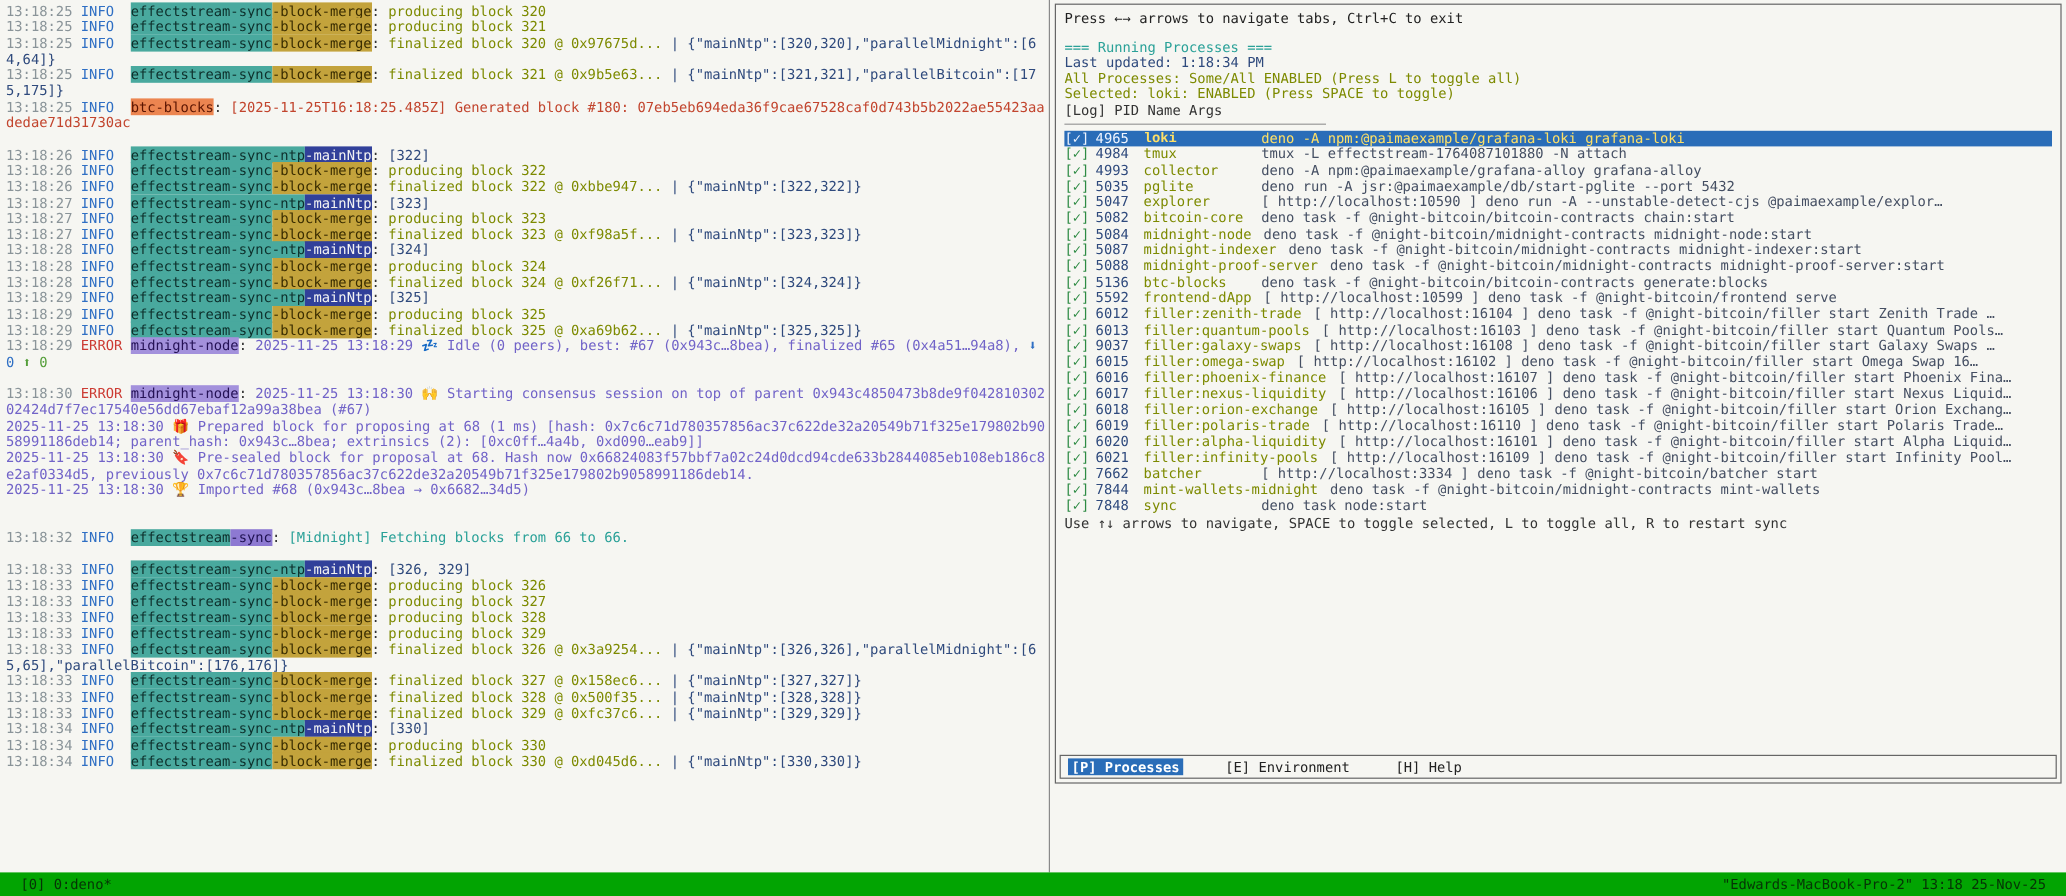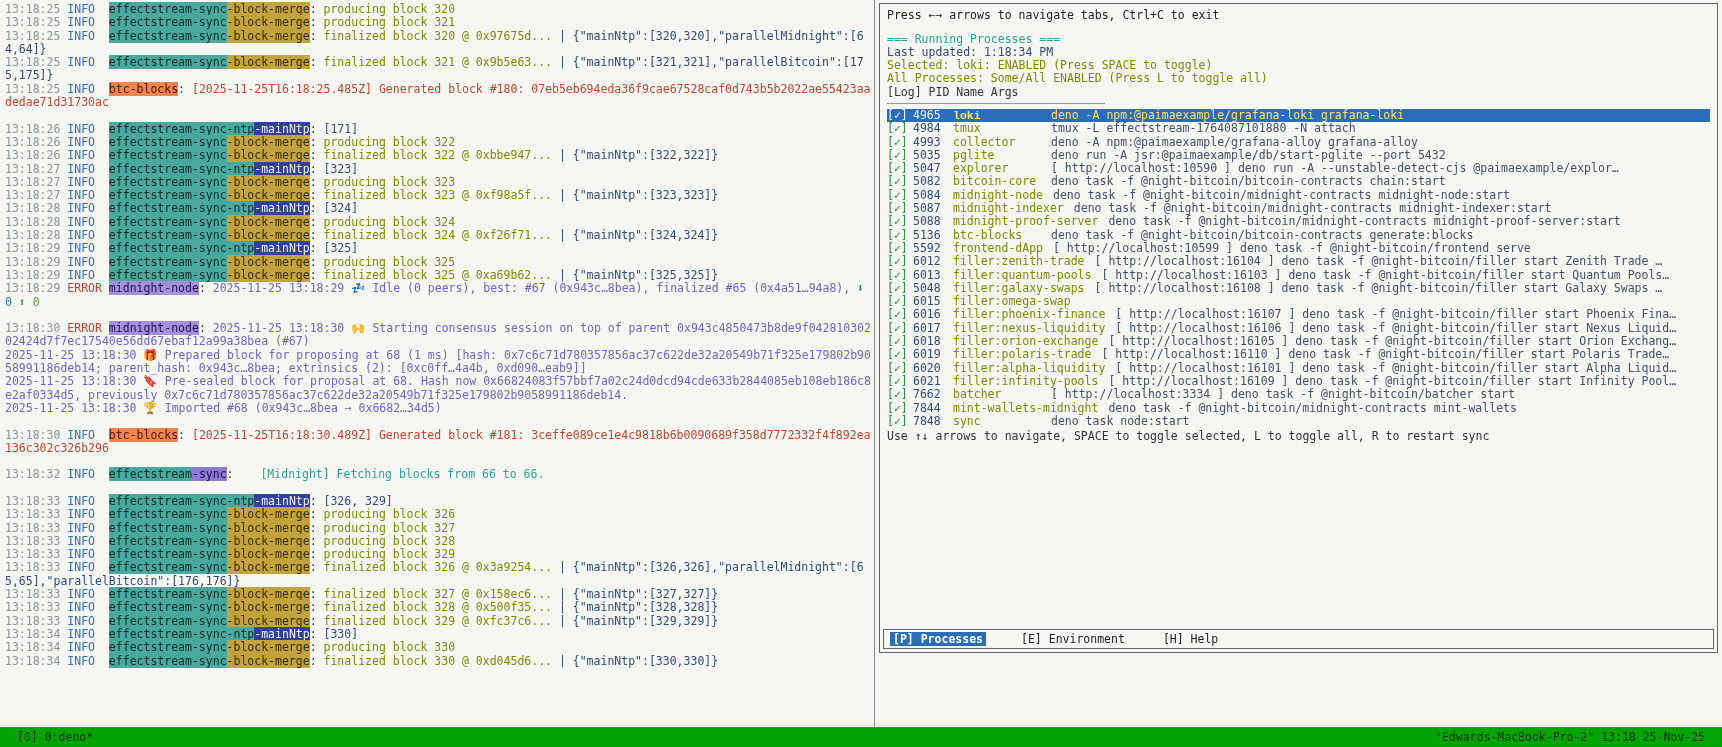--- a/index.html
+++ b/index.html
@@ -16,21 +16,21 @@
   .left-pane{width:866px;flex:none;padding:3px 3px 3px 5px;overflow:hidden;border-right:1px solid #8a8a8a;}
   .log-line{line-height:13.3px;min-height:13.3px;white-space:pre-wrap;word-break:break-all;}
   .c-ts{color:#8a9499;}
   .c-in{color:#2f6fc4;}
   .c-er{color:#cc3b33;}
   .c-pl{color:#333;}
   .c-ol{color:#7d8a00;}
   .c-nv{color:#2f4a7d;}
   .c-rd{color:#c2452e;}
   .c-vi{color:#7163c8;}
-  .c-te{color:#2aa198;margin-left:20px;}
+  .c-te{color:#2aa198;}
   .c-bl{color:#2f6fc4;}
   .c-gr{color:#549e39;}
   .c-tT{background:#49a99e;color:#0d2f2b;}
   .c-tO{background:#c3a33c;color:#3a2d00;}
   .c-tN{background:#31409a;color:#f2f2f2;}
   .c-tR{background:#ec8550;color:#5a1400;}
   .c-tP{background:#a391dc;color:#241155;}
   .c-tV{background:#8d79d2;color:#1e1050;}
   
   .right-pane{flex:1;min-width:0;padding:3px 4px;}
@@ -73,40 +73,39 @@
   <div class="panes">
 
     <div class="left-pane">
       <div>
           <div class="log-line"><span class="c-ts">13:18:25 </span><span class="c-in">INFO  </span><span class="c-tT">effectstream-sync</span><span class="c-tO">-block-merge</span><span class="c-pl">: </span><span class="c-ol">producing block 320</span></div>
           <div class="log-line"><span class="c-ts">13:18:25 </span><span class="c-in">INFO  </span><span class="c-tT">effectstream-sync</span><span class="c-tO">-block-merge</span><span class="c-pl">: </span><span class="c-ol">producing block 321</span></div>
           <div class="log-line"><span class="c-ts">13:18:25 </span><span class="c-in">INFO  </span><span class="c-tT">effectstream-sync</span><span class="c-tO">-block-merge</span><span class="c-pl">: </span><span class="c-ol">finalized block 320 @ 0x97675d... </span><span class="c-nv">| {"mainNtp":[320,320],"parallelMidnight":[64,64]}</span></div>
           <div class="log-line"><span class="c-ts">13:18:25 </span><span class="c-in">INFO  </span><span class="c-tT">effectstream-sync</span><span class="c-tO">-block-merge</span><span class="c-pl">: </span><span class="c-ol">finalized block 321 @ 0x9b5e63... </span><span class="c-nv">| {"mainNtp":[321,321],"parallelBitcoin":[175,175]}</span></div>
           <div class="log-line"><span class="c-ts">13:18:25 </span><span class="c-in">INFO  </span><span class="c-tR">btc-blocks</span><span class="c-pl">: </span><span class="c-rd">[2025-11-25T16:18:25.485Z] Generated block #180: 07eb5eb694eda36f9cae67528caf0d743b5b2022ae55423aadedae71d31730ac</span></div>
           <div class="log-line">&nbsp;</div>
-          <div class="log-line"><span class="c-ts">13:18:26 </span><span class="c-in">INFO  </span><span class="c-tT">effectstream-sync-ntp</span><span class="c-tN">-mainNtp</span><span class="c-pl">: </span><span class="c-nv">[171]</span></div>
+          <div class="log-line"><span class="c-ts">13:18:26 </span><span class="c-in">INFO  </span><span class="c-tT">effectstream-sync-ntp</span><span class="c-tN">-mainNtp</span><span class="c-pl">: </span><span class="c-nv">[322]</span></div>
           <div class="log-line"><span class="c-ts">13:18:26 </span><span class="c-in">INFO  </span><span class="c-tT">effectstream-sync</span><span class="c-tO">-block-merge</span><span class="c-pl">: </span><span class="c-ol">producing block 322</span></div>
           <div class="log-line"><span class="c-ts">13:18:26 </span><span class="c-in">INFO  </span><span class="c-tT">effectstream-sync</span><span class="c-tO">-block-merge</span><span class="c-pl">: </span><span class="c-ol">finalized block 322 @ 0xbbe947... </span><span class="c-nv">| {"mainNtp":[322,322]}</span></div>
           <div class="log-line"><span class="c-ts">13:18:27 </span><span class="c-in">INFO  </span><span class="c-tT">effectstream-sync-ntp</span><span class="c-tN">-mainNtp</span><span class="c-pl">: </span><span class="c-nv">[323]</span></div>
           <div class="log-line"><span class="c-ts">13:18:27 </span><span class="c-in">INFO  </span><span class="c-tT">effectstream-sync</span><span class="c-tO">-block-merge</span><span class="c-pl">: </span><span class="c-ol">producing block 323</span></div>
           <div class="log-line"><span class="c-ts">13:18:27 </span><span class="c-in">INFO  </span><span class="c-tT">effectstream-sync</span><span class="c-tO">-block-merge</span><span class="c-pl">: </span><span class="c-ol">finalized block 323 @ 0xf98a5f... </span><span class="c-nv">| {"mainNtp":[323,323]}</span></div>
           <div class="log-line"><span class="c-ts">13:18:28 </span><span class="c-in">INFO  </span><span class="c-tT">effectstream-sync-ntp</span><span class="c-tN">-mainNtp</span><span class="c-pl">: </span><span class="c-nv">[324]</span></div>
           <div class="log-line"><span class="c-ts">13:18:28 </span><span class="c-in">INFO  </span><span class="c-tT">effectstream-sync</span><span class="c-tO">-block-merge</span><span class="c-pl">: </span><span class="c-ol">producing block 324</span></div>
           <div class="log-line"><span class="c-ts">13:18:28 </span><span class="c-in">INFO  </span><span class="c-tT">effectstream-sync</span><span class="c-tO">-block-merge</span><span class="c-pl">: </span><span class="c-ol">finalized block 324 @ 0xf26f71... </span><span class="c-nv">| {"mainNtp":[324,324]}</span></div>
           <div class="log-line"><span class="c-ts">13:18:29 </span><span class="c-in">INFO  </span><span class="c-tT">effectstream-sync-ntp</span><span class="c-tN">-mainNtp</span><span class="c-pl">: </span><span class="c-nv">[325]</span></div>
           <div class="log-line"><span class="c-ts">13:18:29 </span><span class="c-in">INFO  </span><span class="c-tT">effectstream-sync</span><span class="c-tO">-block-merge</span><span class="c-pl">: </span><span class="c-ol">producing block 325</span></div>
           <div class="log-line"><span class="c-ts">13:18:29 </span><span class="c-in">INFO  </span><span class="c-tT">effectstream-sync</span><span class="c-tO">-block-merge</span><span class="c-pl">: </span><span class="c-ol">finalized block 325 @ 0xa69b62... </span><span class="c-nv">| {"mainNtp":[325,325]}</span></div>
           <div class="log-line"><span class="c-ts">13:18:29 </span><span class="c-er">ERROR </span><span class="c-tP">midnight-node</span><span class="c-pl">: </span><span class="c-vi">2025-11-25 13:18:29 💤 Idle (0 peers), best: #67 (0x943c…8bea), finalized #65 (0x4a51…94a8), </span><span class="c-bl">⬇ 0 </span><span class="c-gr">⬆ 0</span></div>
           <div class="log-line">&nbsp;</div>
           <div class="log-line"><span class="c-ts">13:18:30 </span><span class="c-er">ERROR </span><span class="c-tP">midnight-node</span><span class="c-pl">: </span><span class="c-vi">2025-11-25 13:18:30 🙌 Starting consensus session on top of parent 0x943c4850473b8de9f04281030202424d7f7ec17540e56dd67ebaf12a99a38bea (#67)</span></div>
           <div class="log-line"><span class="c-vi">2025-11-25 13:18:30 🎁 Prepared block for proposing at 68 (1 ms) [hash: 0x7c6c71d780357856ac37c622de32a20549b71f325e179802b9058991186deb14; parent_hash: 0x943c…8bea; extrinsics (2): [0xc0ff…4a4b, 0xd090…eab9]]</span></div>
           <div class="log-line"><span class="c-vi">2025-11-25 13:18:30 🔖 Pre-sealed block for proposal at 68. Hash now 0x66824083f57bbf7a02c24d0dcd94cde633b2844085eb108eb186c8e2af0334d5, previously 0x7c6c71d780357856ac37c622de32a20549b71f325e179802b9058991186deb14.</span></div>
           <div class="log-line"><span class="c-vi">2025-11-25 13:18:30 🏆 Imported #68 (0x943c…8bea → 0x6682…34d5)</span></div>
           <div class="log-line">&nbsp;</div>
-          <div class="log-line"><span class="c-ts">13:18:30 </span><span class="c-in">INFO  </span><span class="c-tR">btc-blocks</span><span class="c-pl">: </span><span class="c-rd">[2025-11-25T16:18:30.489Z] Generated block #181: 3ceffe089ce1e4c9818b6b0090689f358d7772332f4f892ea136c302c326b296</span></div>
           <div class="log-line">&nbsp;</div>
           <div class="log-line"><span class="c-ts">13:18:32 </span><span class="c-in">INFO  </span><span class="c-tT">effectstream</span><span class="c-tV">-sync</span><span class="c-pl">: </span><span class="c-te">[Midnight] Fetching blocks from 66 to 66.</span></div>
           <div class="log-line">&nbsp;</div>
           <div class="log-line"><span class="c-ts">13:18:33 </span><span class="c-in">INFO  </span><span class="c-tT">effectstream-sync-ntp</span><span class="c-tN">-mainNtp</span><span class="c-pl">: </span><span class="c-nv">[326, 329]</span></div>
           <div class="log-line"><span class="c-ts">13:18:33 </span><span class="c-in">INFO  </span><span class="c-tT">effectstream-sync</span><span class="c-tO">-block-merge</span><span class="c-pl">: </span><span class="c-ol">producing block 326</span></div>
           <div class="log-line"><span class="c-ts">13:18:33 </span><span class="c-in">INFO  </span><span class="c-tT">effectstream-sync</span><span class="c-tO">-block-merge</span><span class="c-pl">: </span><span class="c-ol">producing block 327</span></div>
           <div class="log-line"><span class="c-ts">13:18:33 </span><span class="c-in">INFO  </span><span class="c-tT">effectstream-sync</span><span class="c-tO">-block-merge</span><span class="c-pl">: </span><span class="c-ol">producing block 328</span></div>
           <div class="log-line"><span class="c-ts">13:18:33 </span><span class="c-in">INFO  </span><span class="c-tT">effectstream-sync</span><span class="c-tO">-block-merge</span><span class="c-pl">: </span><span class="c-ol">producing block 329</span></div>
           <div class="log-line"><span class="c-ts">13:18:33 </span><span class="c-in">INFO  </span><span class="c-tT">effectstream-sync</span><span class="c-tO">-block-merge</span><span class="c-pl">: </span><span class="c-ol">finalized block 326 @ 0x3a9254... </span><span class="c-nv">| {"mainNtp":[326,326],"parallelMidnight":[65,65],"parallelBitcoin":[176,176]}</span></div>
           <div class="log-line"><span class="c-ts">13:18:33 </span><span class="c-in">INFO  </span><span class="c-tT">effectstream-sync</span><span class="c-tO">-block-merge</span><span class="c-pl">: </span><span class="c-ol">finalized block 327 @ 0x158ec6... </span><span class="c-nv">| {"mainNtp":[327,327]}</span></div>
@@ -120,40 +119,40 @@
 
     <div class="right-pane">
       <div class="right-app">
 
 
         <div class="nav-help">Press ←→ arrows to navigate tabs, Ctrl+C to exit</div>
 
         <div class="sec">
           <div class="sec-head">=== Running Processes ===</div>
           <div class="meta-navy">Last updated: 1:18:34 PM</div>
+          <div class="meta-green">All Processes: Some/All ENABLED (Press L to toggle all)</div>
           <div class="meta-green">Selected: loki: ENABLED (Press SPACE to toggle)</div>
-          <div class="meta-green">All Processes: Some/All ENABLED (Press L to toggle all)</div>
           <div class="cols">[Log] PID Name Args</div>
           <div class="divider"></div>
           <div>
               <div class="proc-row selected"><span class="cb">[✓]</span><span class="pid">4965</span><span class="pname">loki</span><span class="pargs">deno -A npm:@paimaexample/grafana-loki grafana-loki</span></div>
               <div class="proc-row"><span class="cb">[✓]</span><span class="pid">4984</span><span class="pname">tmux</span><span class="pargs">tmux -L effectstream-1764087101880 -N attach</span></div>
               <div class="proc-row"><span class="cb">[✓]</span><span class="pid">4993</span><span class="pname">collector</span><span class="pargs">deno -A npm:@paimaexample/grafana-alloy grafana-alloy</span></div>
               <div class="proc-row"><span class="cb">[✓]</span><span class="pid">5035</span><span class="pname">pglite</span><span class="pargs">deno run -A jsr:@paimaexample/db/start-pglite --port 5432</span></div>
               <div class="proc-row"><span class="cb">[✓]</span><span class="pid">5047</span><span class="pname">explorer</span><span class="pargs">[ http://localhost:10590 ] deno run -A --unstable-detect-cjs @paimaexample/explor…</span></div>
               <div class="proc-row"><span class="cb">[✓]</span><span class="pid">5082</span><span class="pname">bitcoin-core</span><span class="pargs">deno task -f @night-bitcoin/bitcoin-contracts chain:start</span></div>
               <div class="proc-row"><span class="cb">[✓]</span><span class="pid">5084</span><span class="pname">midnight-node</span><span class="pargs">deno task -f @night-bitcoin/midnight-contracts midnight-node:start</span></div>
               <div class="proc-row"><span class="cb">[✓]</span><span class="pid">5087</span><span class="pname">midnight-indexer</span><span class="pargs">deno task -f @night-bitcoin/midnight-contracts midnight-indexer:start</span></div>
               <div class="proc-row"><span class="cb">[✓]</span><span class="pid">5088</span><span class="pname">midnight-proof-server</span><span class="pargs">deno task -f @night-bitcoin/midnight-contracts midnight-proof-server:start</span></div>
               <div class="proc-row"><span class="cb">[✓]</span><span class="pid">5136</span><span class="pname">btc-blocks</span><span class="pargs">deno task -f @night-bitcoin/bitcoin-contracts generate:blocks</span></div>
               <div class="proc-row"><span class="cb">[✓]</span><span class="pid">5592</span><span class="pname">frontend-dApp</span><span class="pargs">[ http://localhost:10599 ] deno task -f @night-bitcoin/frontend serve</span></div>
               <div class="proc-row"><span class="cb">[✓]</span><span class="pid">6012</span><span class="pname">filler:zenith-trade</span><span class="pargs">[ http://localhost:16104 ] deno task -f @night-bitcoin/filler start Zenith Trade …</span></div>
               <div class="proc-row"><span class="cb">[✓]</span><span class="pid">6013</span><span class="pname">filler:quantum-pools</span><span class="pargs">[ http://localhost:16103 ] deno task -f @night-bitcoin/filler start Quantum Pools…</span></div>
-              <div class="proc-row"><span class="cb">[✓]</span><span class="pid">5048</span><span class="pname">filler:galaxy-swaps</span><span class="pargs">[ http://localhost:16108 ] deno task -f @night-bitcoin/filler start Galaxy Swaps …</span></div>
-              <div class="proc-row"><span class="cb">[✓]</span><span class="pid">6015</span><span class="pname">filler:omega-swap</span></div>
+              <div class="proc-row"><span class="cb">[✓]</span><span class="pid">9037</span><span class="pname">filler:galaxy-swaps</span><span class="pargs">[ http://localhost:16108 ] deno task -f @night-bitcoin/filler start Galaxy Swaps …</span></div>
+              <div class="proc-row"><span class="cb">[✓]</span><span class="pid">6015</span><span class="pname">filler:omega-swap</span><span class="pargs">[ http://localhost:16102 ] deno task -f @night-bitcoin/filler start Omega Swap 16…</span></div>
               <div class="proc-row"><span class="cb">[✓]</span><span class="pid">6016</span><span class="pname">filler:phoenix-finance</span><span class="pargs">[ http://localhost:16107 ] deno task -f @night-bitcoin/filler start Phoenix Fina…</span></div>
               <div class="proc-row"><span class="cb">[✓]</span><span class="pid">6017</span><span class="pname">filler:nexus-liquidity</span><span class="pargs">[ http://localhost:16106 ] deno task -f @night-bitcoin/filler start Nexus Liquid…</span></div>
               <div class="proc-row"><span class="cb">[✓]</span><span class="pid">6018</span><span class="pname">filler:orion-exchange</span><span class="pargs">[ http://localhost:16105 ] deno task -f @night-bitcoin/filler start Orion Exchang…</span></div>
               <div class="proc-row"><span class="cb">[✓]</span><span class="pid">6019</span><span class="pname">filler:polaris-trade</span><span class="pargs">[ http://localhost:16110 ] deno task -f @night-bitcoin/filler start Polaris Trade…</span></div>
               <div class="proc-row"><span class="cb">[✓]</span><span class="pid">6020</span><span class="pname">filler:alpha-liquidity</span><span class="pargs">[ http://localhost:16101 ] deno task -f @night-bitcoin/filler start Alpha Liquid…</span></div>
               <div class="proc-row"><span class="cb">[✓]</span><span class="pid">6021</span><span class="pname">filler:infinity-pools</span><span class="pargs">[ http://localhost:16109 ] deno task -f @night-bitcoin/filler start Infinity Pool…</span></div>
               <div class="proc-row"><span class="cb">[✓]</span><span class="pid">7662</span><span class="pname">batcher</span><span class="pargs">[ http://localhost:3334 ] deno task -f @night-bitcoin/batcher start</span></div>
               <div class="proc-row"><span class="cb">[✓]</span><span class="pid">7844</span><span class="pname">mint-wallets-midnight</span><span class="pargs">deno task -f @night-bitcoin/midnight-contracts mint-wallets</span></div>
               <div class="proc-row"><span class="cb">[✓]</span><span class="pid">7848</span><span class="pname">sync</span><span class="pargs">deno task node:start</span></div>
             </div>

